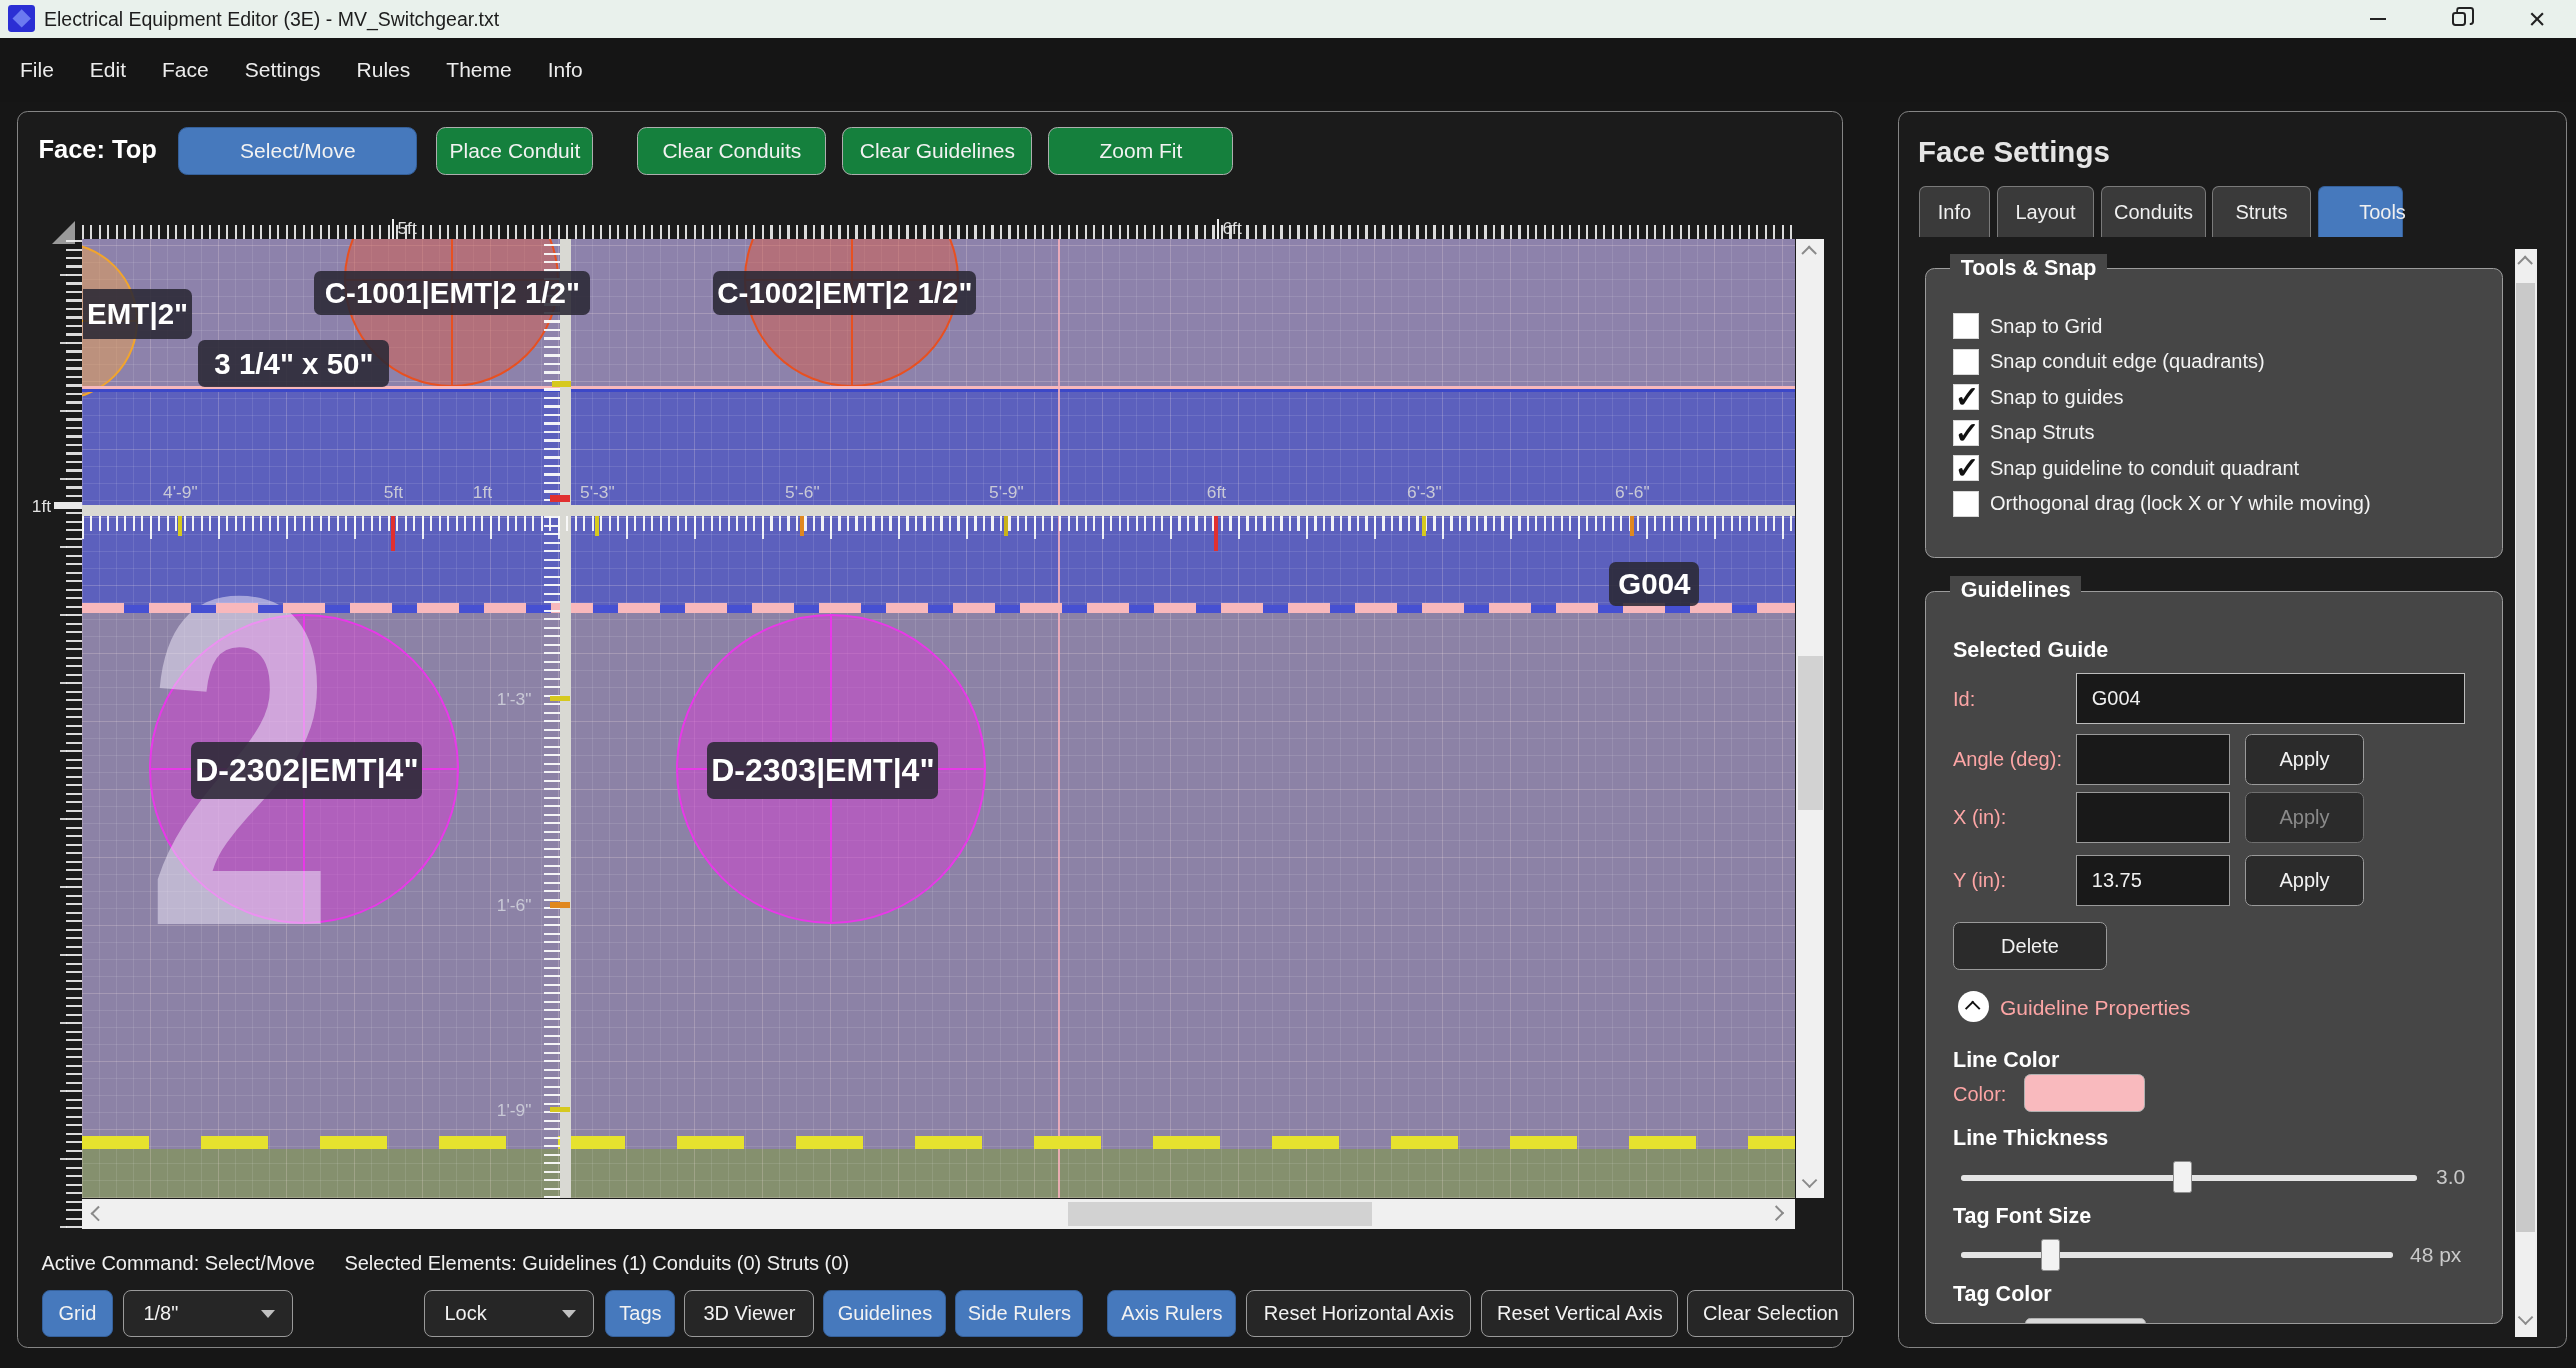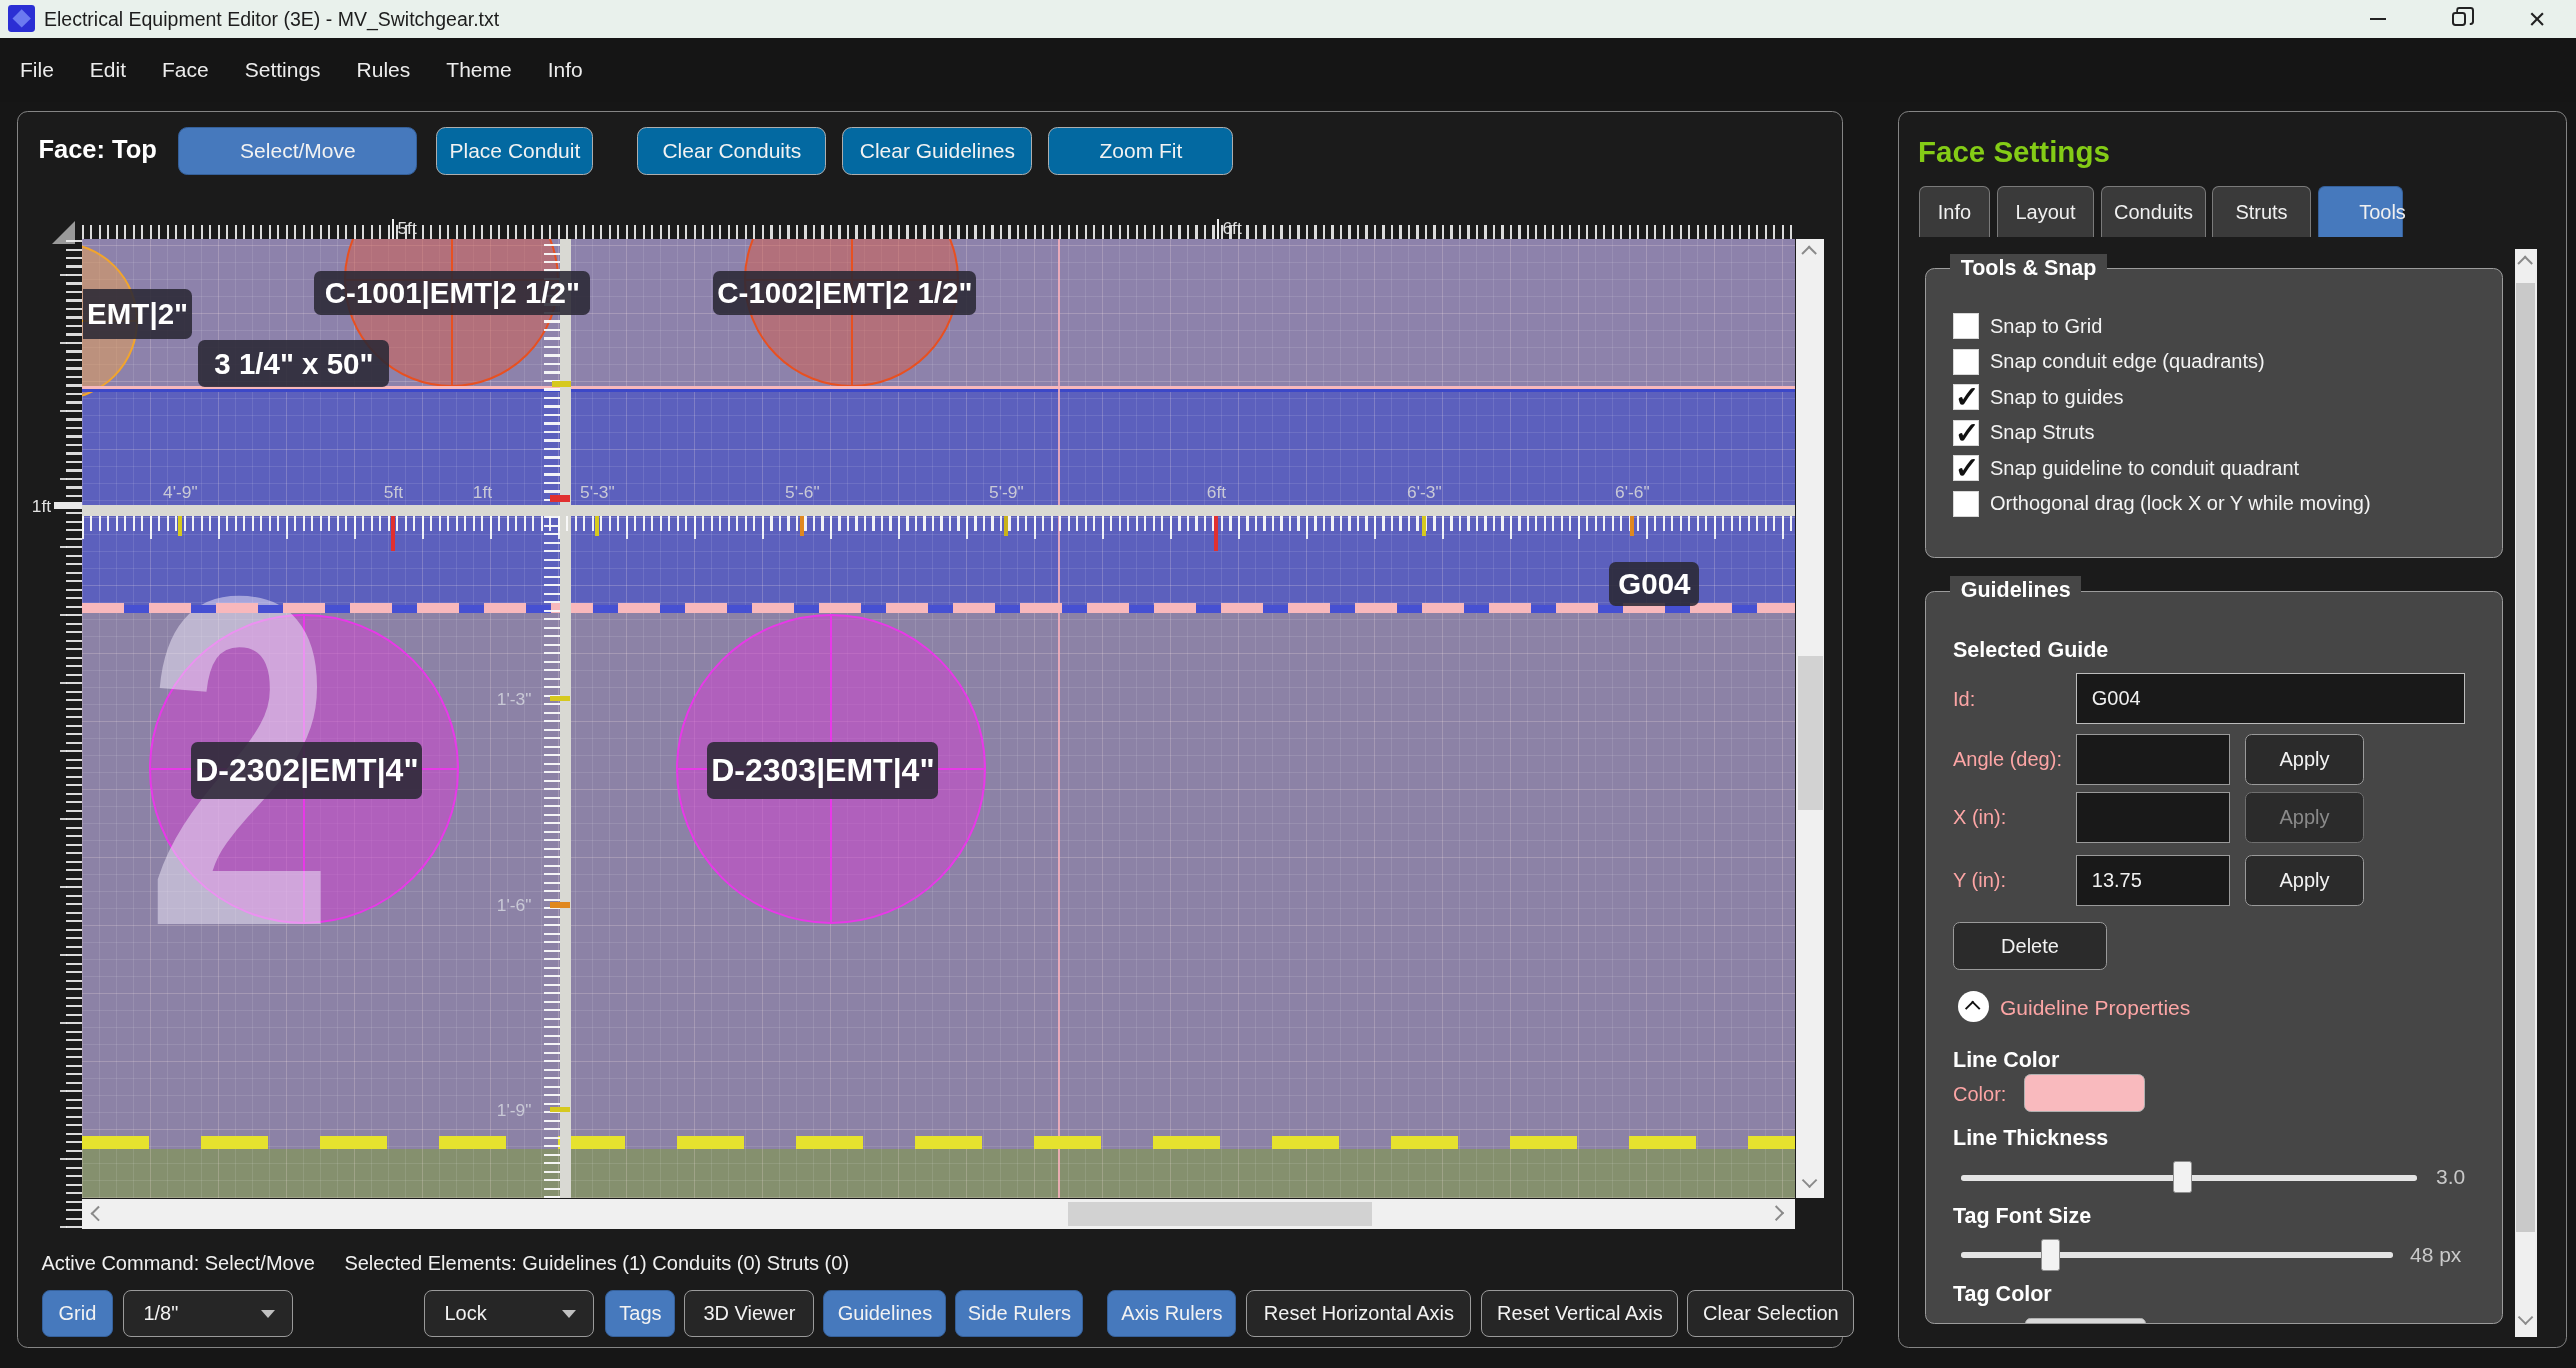--- a/index.html
+++ b/index.html
@@ -30,21 +30,21 @@
   .menu-item { font-size:21px; color:#ececec; }
 
   
   .canvas-panel { position:absolute; left:17.4px; top:111px; width:1826px; height:1237px;
     background:var(--panel-bg); border:1.3px solid #858585; border-radius:10.7px; }
   .side-panel { position:absolute; left:1898px; top:111px; width:669px; height:1237px;
     background:var(--panel-bg); border:1.3px solid #858585; border-radius:10.7px; }
 
   
   .face-label { position:absolute; left:20px; top:23px; font-size:25.5px; font-weight:bold; color:#fff; }
-  .tb-btn { position:absolute; height:48px; border-radius:9.4px; background:#0369a1; border:1.3px solid #aeaeae;
+  .tb-btn { position:absolute; height:48px; border-radius:9.4px; background:#15803d; border:1.3px solid #aeaeae;
     color:#f2f2f2; font-size:21px; display:flex; align-items:center; justify-content:center; }
   .tb-btn.accent { background:var(--accent); border-color:#35609a; }
 
   
   .corner-tri { position:absolute; left:34px; top:109px; width:0; height:0;
     border-bottom:23px solid #9a9a9a; border-left:23px solid transparent; }
   .ruler-top-ticks { position:absolute; left:64px; top:110px; width:1713px; height:17.4px;
     background-image:repeating-linear-gradient(90deg, rgba(240,240,240,.9) 0 2px, transparent 2px 8.5px);
     background-size:100% 14.8px; background-position:0 2.7px; background-repeat:no-repeat; }
   .ruler-left-ticks { position:absolute; left:48px; top:127px; width:16px; height:989px;
@@ -104,21 +104,21 @@
   
   .status-text { position:absolute; top:1140px; font-size:20px; color:#f0f0f0; }
   .bb-btn { position:absolute; top:1178px; height:47px; border-radius:8px; background:var(--btn-dark);
     border:1.3px solid #9a9a9a; color:#f2f2f2; font-size:20px; display:flex; align-items:center; justify-content:center; }
   .bb-btn.accent { background:var(--accent); border-color:#35609a; }
   .dropdown { justify-content:flex-start; padding-left:19px; }
   .caret { position:absolute; right:17.4px; top:50%; margin-top:-3.4px; width:0; height:0;
     border-left:7.4px solid transparent; border-right:7.4px solid transparent; border-top:8.7px solid #c0c0c0; }
 
   
-  .panel-title { position:absolute; left:19px; top:23px; font-size:29.5px; font-weight:bold; color:#84cc16; }
+  .panel-title { position:absolute; left:19px; top:23px; font-size:29.5px; font-weight:bold; color:#e5e5e5; }
   .tab { position:absolute; top:74px; height:51px; background:#3a3a3a; border:1.3px solid #7a7a7a; border-bottom:none;
     border-radius:6.7px 6.7px 0 0; color:#f0f0f0; font-size:20px; display:flex; align-items:center; justify-content:center; }
   .tab.accent { background:var(--accent); border-color:#35609a; }
   .group { position:absolute; left:25.5px; width:578px; background:var(--group-bg);
     border:1.3px solid #9c9c9c; border-radius:9.4px; overflow:hidden; }
   .legend { position:absolute; left:51px; height:29.5px; line-height:29.5px; padding:0 10.7px; background:var(--group-bg);
     font-size:21.5px; font-weight:bold; color:#fff; z-index:3; }
   .checkbox { position:absolute; left:54px; width:25.5px; height:25.5px; background:#fff; border:1.3px solid #d8d8d8; }
   .checkbox.checked::after { content:"✓"; position:absolute; left:0.7px; top:-4.7px; font-size:29.5px; font-weight:bold; color:#111; }
   .cb-label { position:absolute; left:91px; font-size:20px; color:#f4f4f4; }

